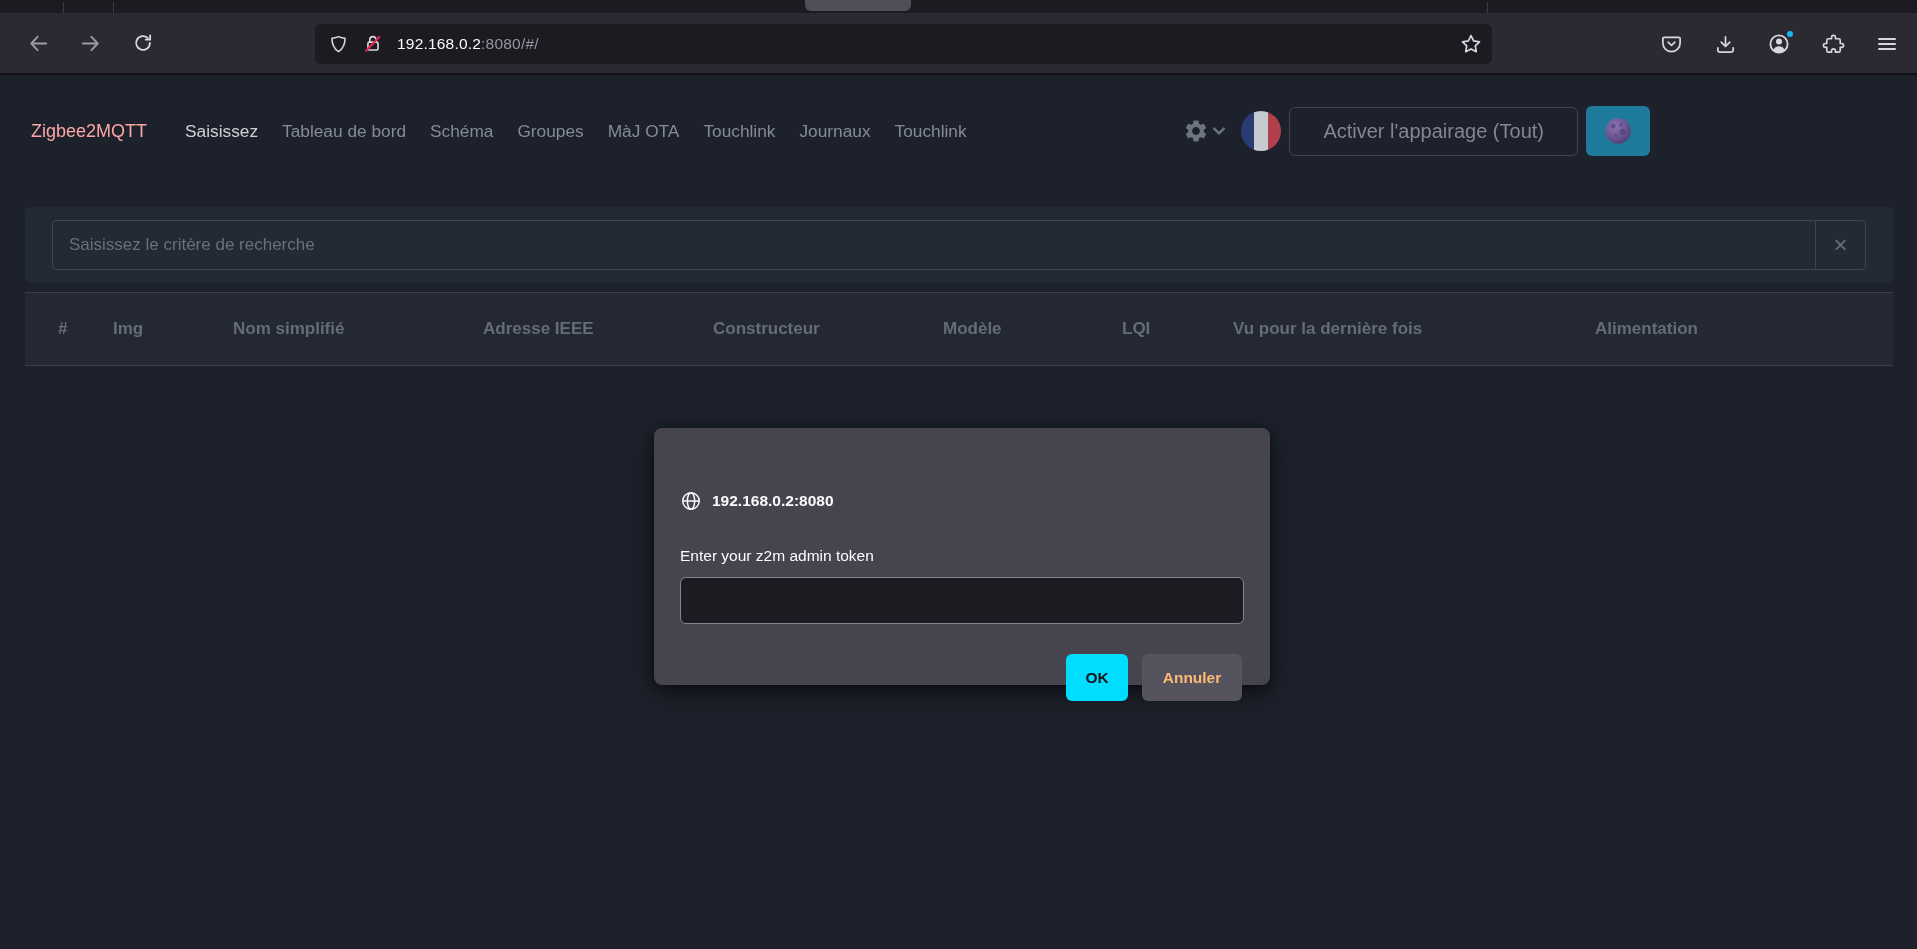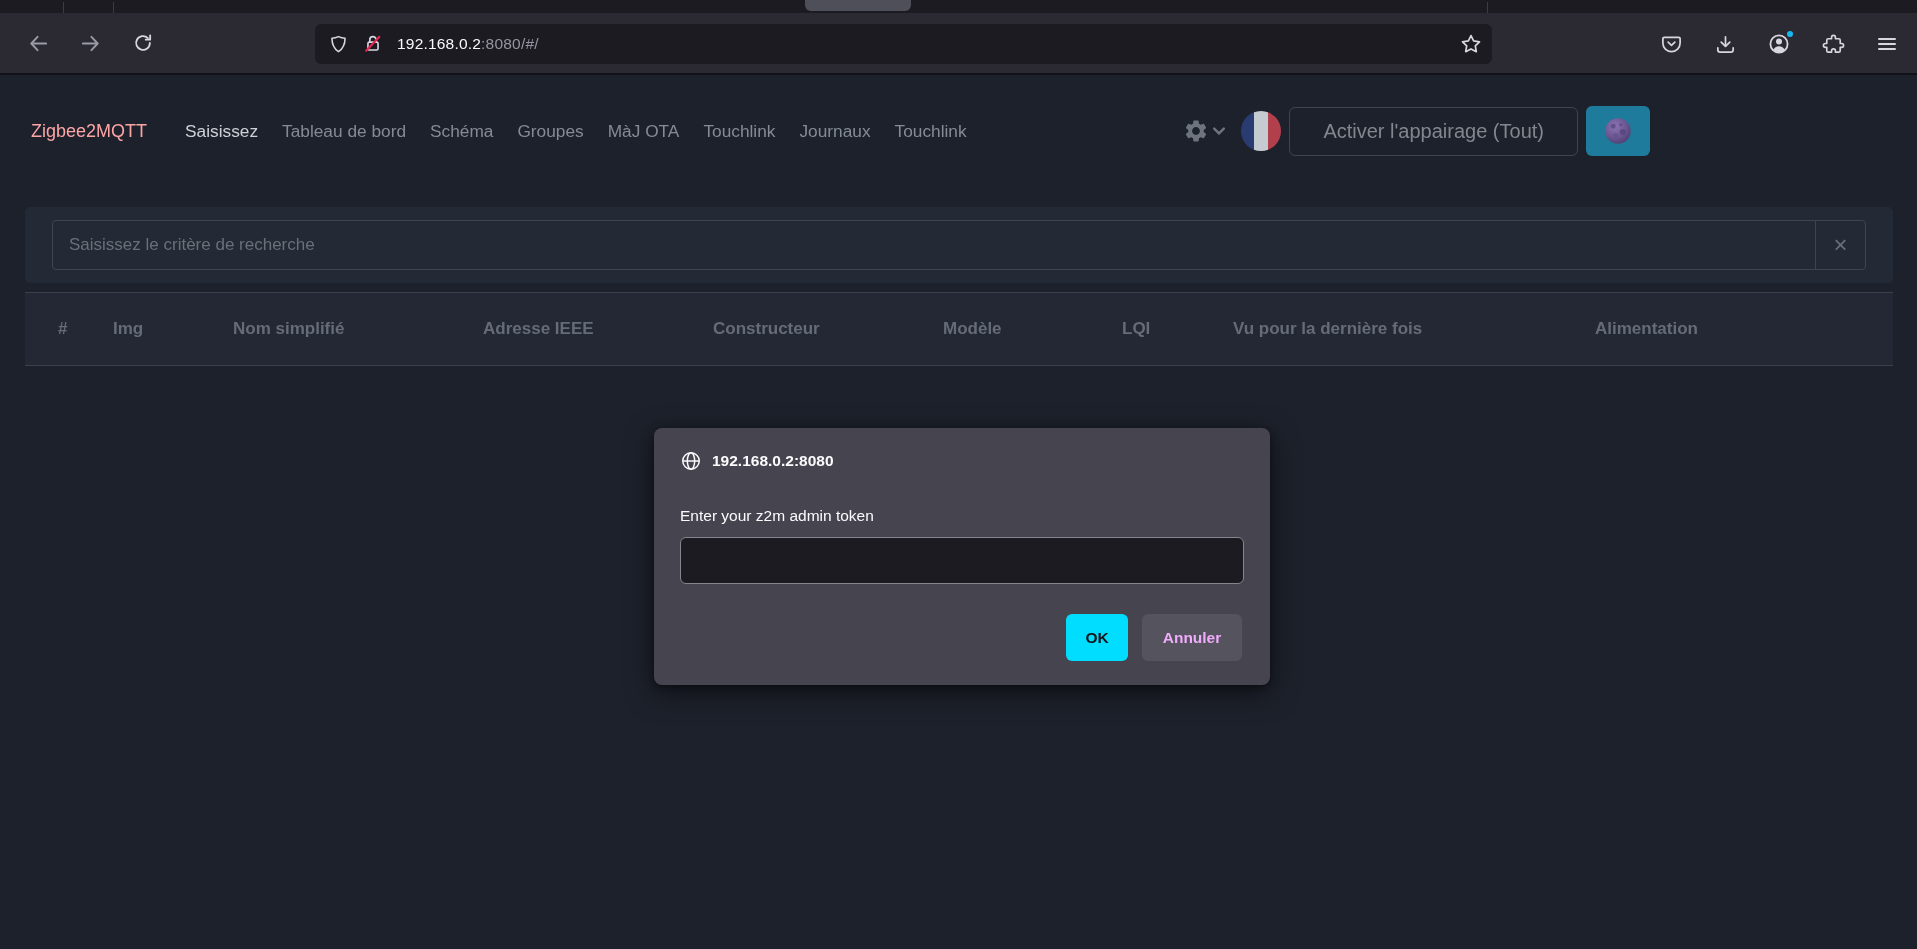--- a/index.html
+++ b/index.html
@@ -52,29 +52,29 @@
 
   .thead { position:absolute; left:25px; top:215px; width:1868px; height:74px; background:#232834;
            border-top:1px solid #3a404c; border-bottom:1px solid #3a404c; display:flex; align-items:center; }
   .th { font-size:17px; font-weight:bold; color:#666c75; white-space:nowrap; cursor:pointer; }
   .c1{width:88px; padding-left:33px;} .c2{width:120px;} .c3{width:250px;} .c4{width:230px;}
   .c5{width:230px;} .c6{width:179px;} .c7{width:111px;} .c8{width:362px;} .c9{flex:1;}
 
   
   .dialog { position:absolute; left:654px; top:428px; width:616px; height:257px; background:#46454f; border-radius:8px;
             box-shadow:0 8px 28px rgba(0,0,0,.5), 0 2px 8px rgba(0,0,0,.4); padding:22px 26px; z-index:10; }
-  .host-row { display:flex; align-items:center; gap:10px; }
+  .host-row { display:flex; align-items:center; gap:10px;margin-top:40px; }
   .host-text { font-size:15.5px; font-weight:bold; color:#fbfbfe; }
   .dialog-msg { margin-top:35px; font-size:15.5px; color:#fbfbfe; }
   .token-input { margin-top:12px; width:100%; height:47px; background:#1c1b22; border:1px solid #85858f; border-radius:6px;
                  color:#fbfbfe; font-size:15px; font-family:inherit; padding:0 10px; outline:none; }
   .dialog-btns { margin-top:30px; display:flex; justify-content:flex-end; gap:14px; padding-right:2px; }
   .ok-btn { width:62px; height:47px; background:#00ddff; color:#15141a; border:none; border-radius:6px;
             font-size:15.5px; font-weight:bold; font-family:inherit; cursor:pointer;margin-left:36px; }
-  .cancel-btn { width:100px; height:47px; background:#55545e; color:#f0abfc; border:none; border-radius:6px;
+  .cancel-btn { width:100px; height:47px; background:#55545e; color:#fdba74; border:none; border-radius:6px;
                 font-size:15.5px; font-weight:bold; font-family:inherit; cursor:pointer; }
 </style>
 </head>
 <body>
 
 <div class="screen">
 
   <div class="tabstrip">
     <div class="tab-sep sep1"></div>
     <div class="tab-sep sep2"></div>

